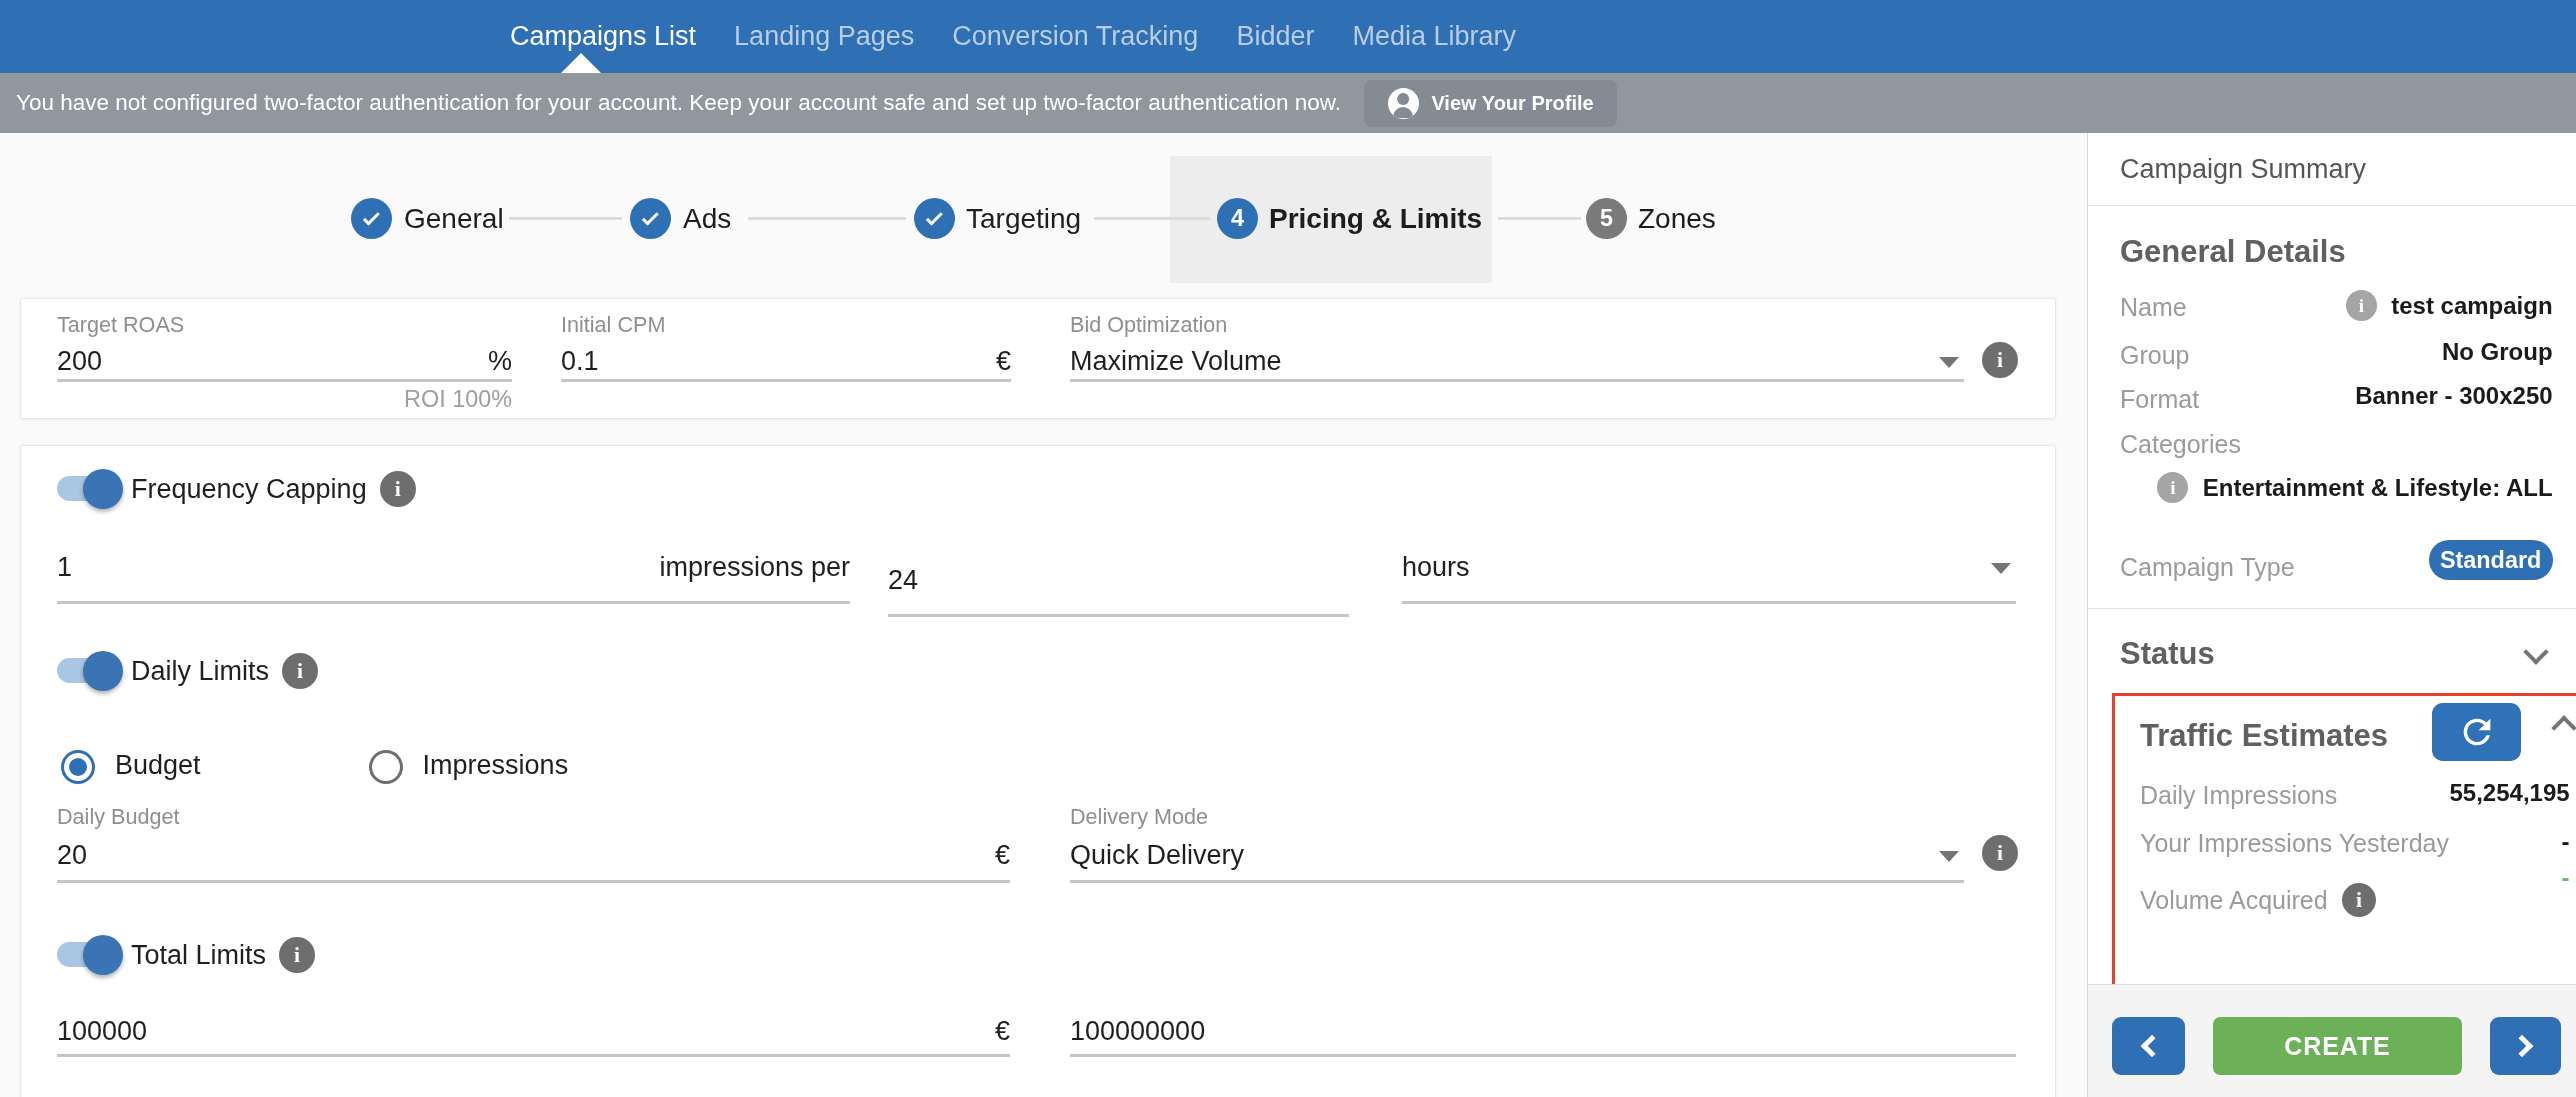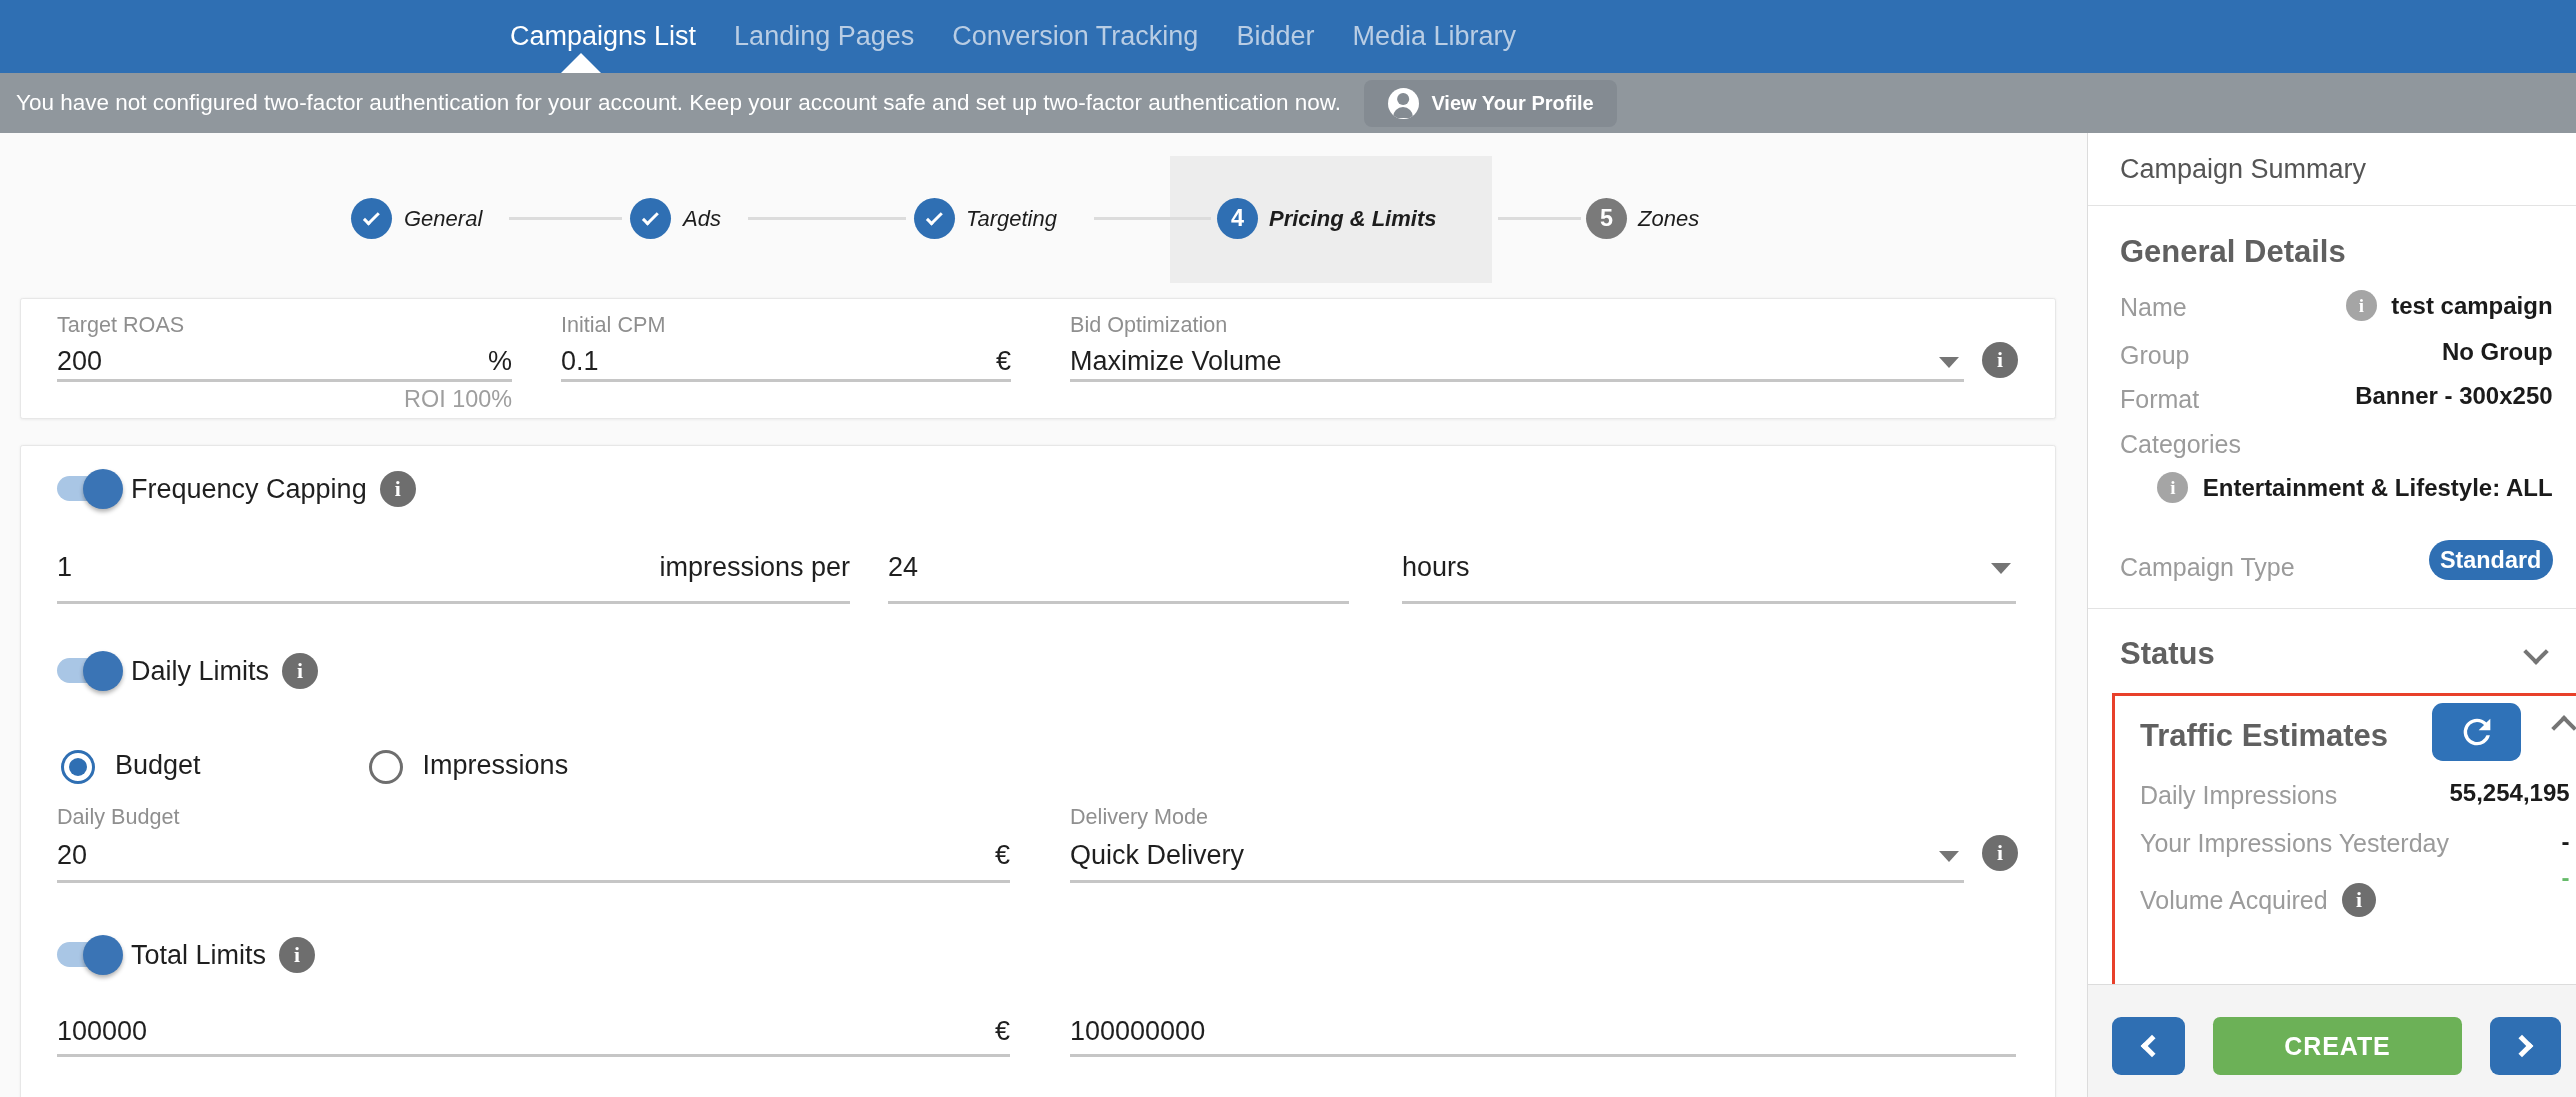--- a/index.html
+++ b/index.html
@@ -34,21 +34,21 @@
     width:20px;height:11.7px;border-radius:10px 10px 0 0;background:var(--notif-btn);}
 
   
   .stepper{position:absolute;left:0;top:133px;width:2087px;height:165px;}
   .step-highlight{position:absolute;left:1170px;top:22.5px;width:322px;height:127px;background:#ededed;}
   .step-circle{position:absolute;top:65px;width:41px;height:41px;border-radius:50%;background:var(--accent);
     display:flex;align-items:center;justify-content:center;color:#fff;font-size:23.4px;font-weight:bold;}
   .step-circle.upcoming{background:#7a7a7a;}
   .check-icon{width:16px;height:8px;border-left:3.6px solid #fff;border-bottom:3.6px solid #fff;
     transform:rotate(-45deg) translate(0.9px,-1.8px);}
-  .step-label{position:absolute;top:65px;height:41px;line-height:41px;font-size:22px;color:#1d1d1d;white-space:nowrap;font-style:italic;}
+  .step-label{position:absolute;top:65px;height:41px;line-height:41px;font-size:28px;color:#1d1d1d;white-space:nowrap;}
   .step-label.active{font-weight:bold;}
   .step-line{position:absolute;top:84px;height:2.7px;background:#dcdcdc;}
 
   
   .card{position:absolute;background:#fff;border:0.9px solid #e7e7e7;border-radius:2.7px;
     box-shadow:0 0.9px 2.7px rgba(0,0,0,0.06);}
   #card-pricing{left:20px;top:298px;width:2036px;height:121px;}
   #card-limits{left:20px;top:445px;width:2036px;height:703px;}
 
   .field{position:absolute;}
@@ -201,21 +201,21 @@
       </span>
     <span class="toggle-label">Frequency Capping</span>
     <span class="info-icon">i</span>
   </div>
 
   <div class="field" style="left:36px;top:97px;width:793px;height:63px">
     <span class="fvalue" style="top:9px">1</span>
     <span class="fsuffix" style="top:9px">impressions per</span>
     <span class="funderline" style="top:58px"></span>
   </div>
-  <div class="field" style="left:867px;top:97px;width:461px;height:63px">
+  <div class="field" style="left:867px;top:110px;width:461px;height:63px">
     <span class="fvalue" style="top:9px">24</span>
     <span class="funderline" style="top:58px"></span>
   </div>
   <div class="field" style="left:1381px;top:97px;width:614px;height:63px">
     <span class="fvalue" style="top:9px">hours</span>
     <span class="caret-down-icon" style="top:20px"></span>
     <span class="funderline" style="top:58px"></span>
   </div>
 
   <div class="toggle-row" style="left:36px;top:207px">

